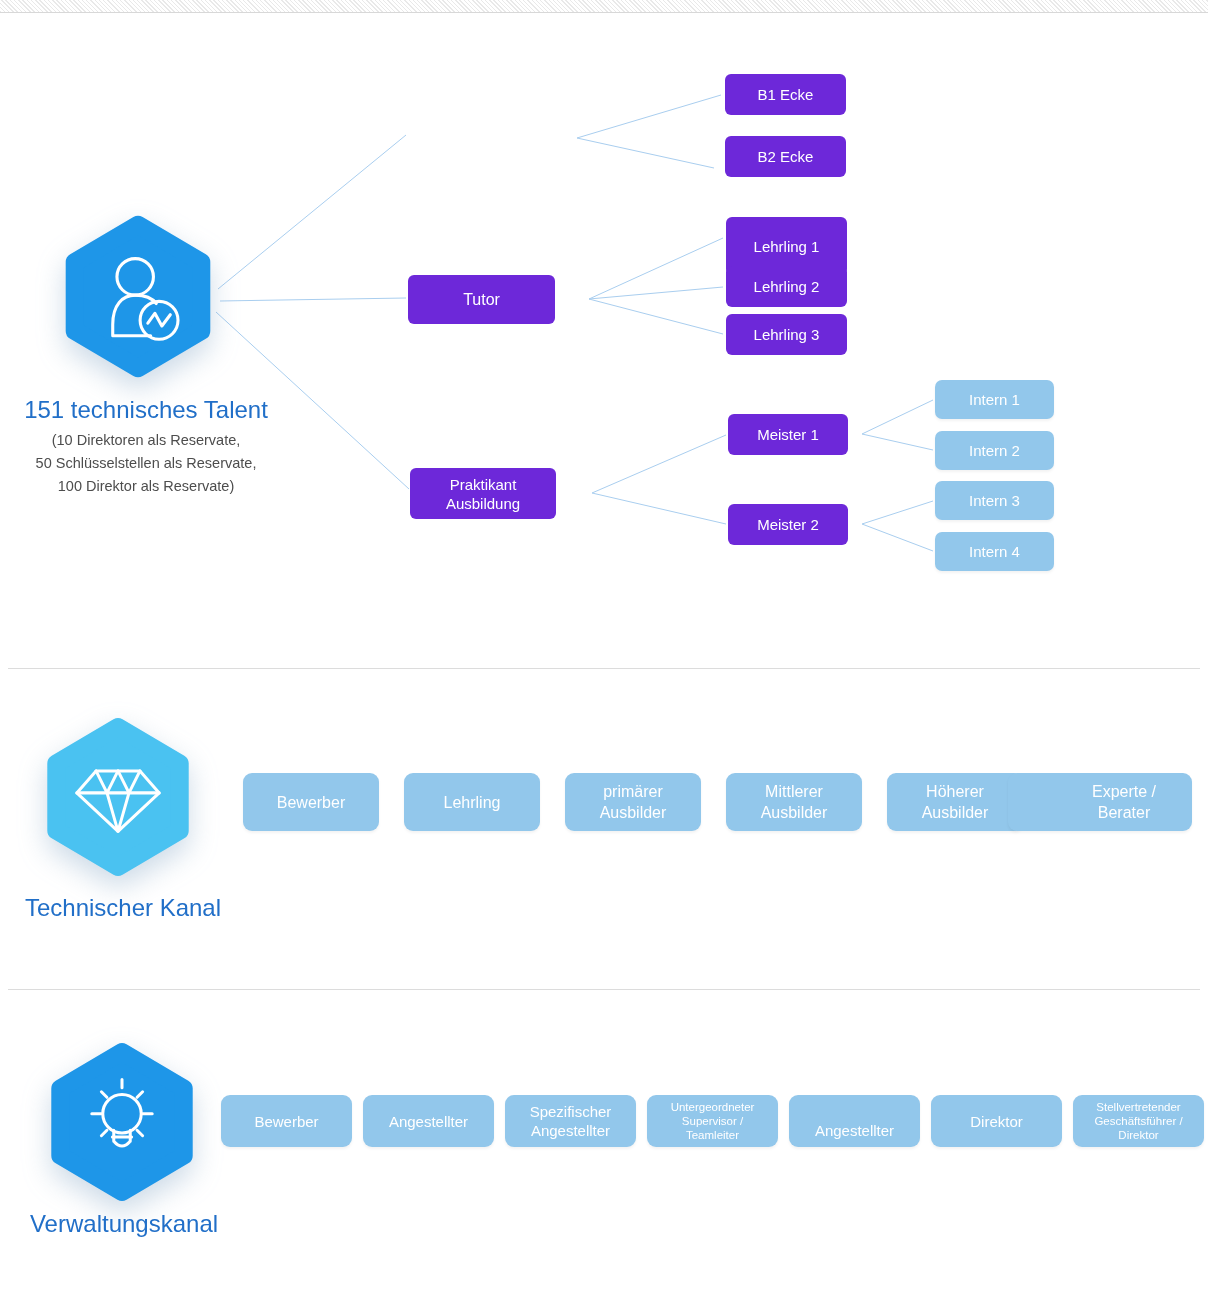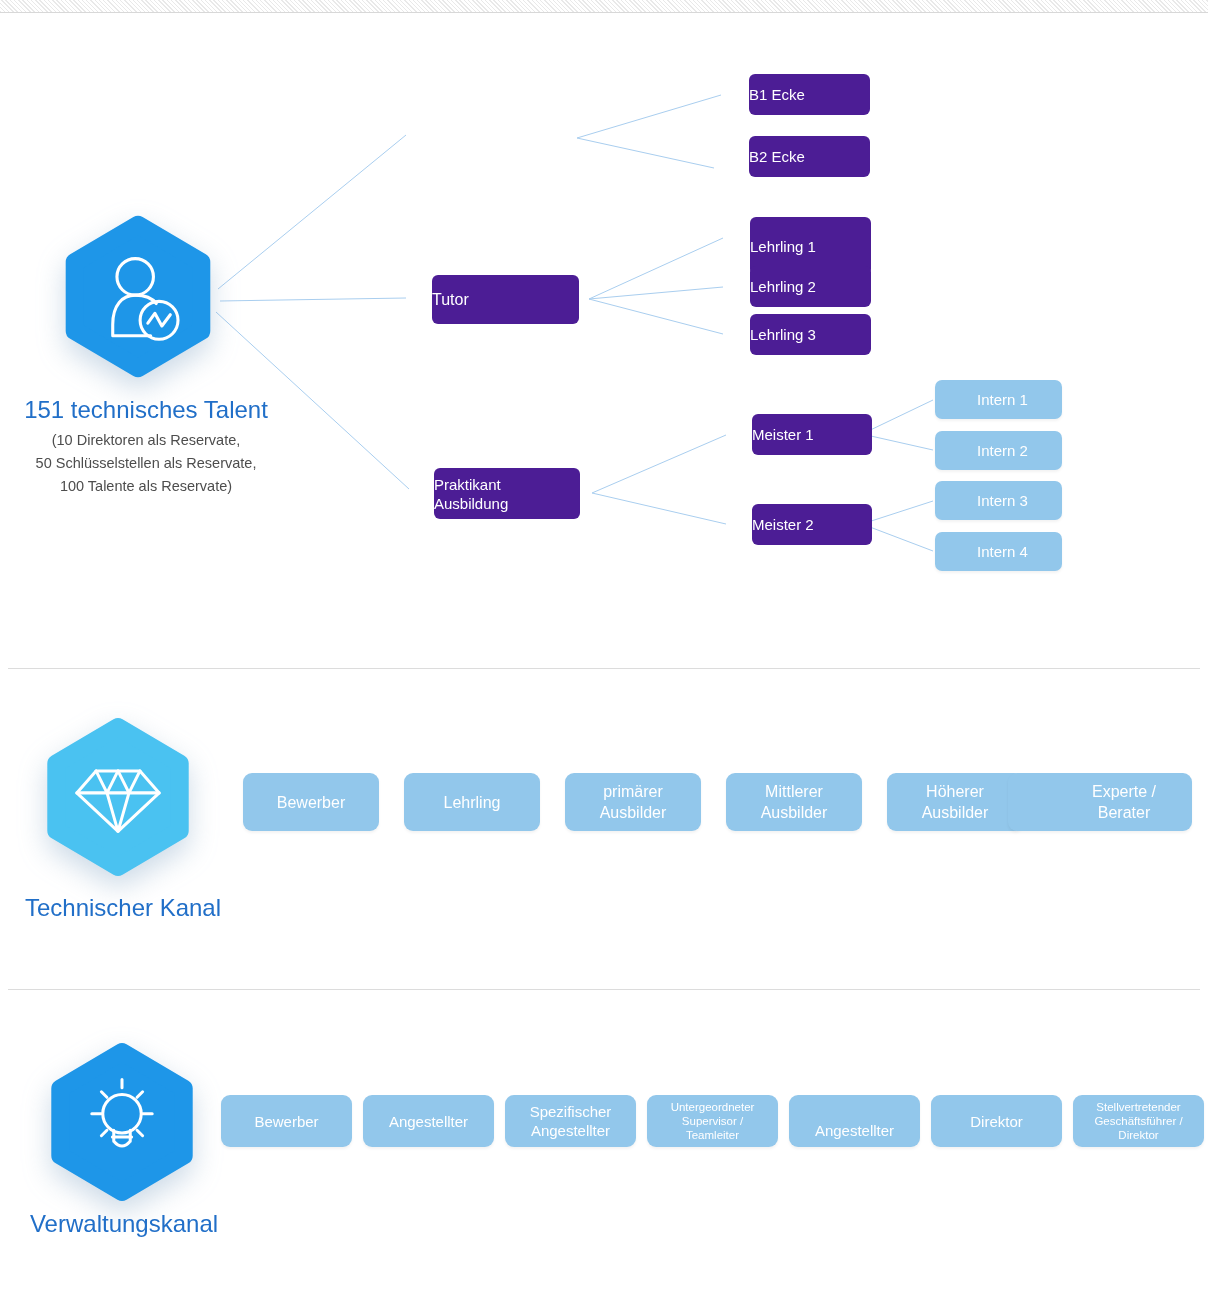--- a/index.html
+++ b/index.html
@@ -9,31 +9,30 @@
   }
   .hatch{
     position:absolute;top:0;left:0;width:1208px;height:12px;
     background:repeating-linear-gradient(45deg,#e9e9e9 0,#e9e9e9 1px,#fff 1px,#fff 3px);
     border-bottom:1px solid #d8d8d8;
   }
   .divider{position:absolute;left:8px;width:1192px;height:1px;background:#dcdcdc;}
   .heading{position:absolute;color:#216FC8;font-size:24px;text-align:center;white-space:nowrap;}
   .subtitle{position:absolute;color:#4D4D4D;font-size:14.5px;line-height:23px;text-align:center;}
   .dnode{
-    position:absolute;background:#4c1d95;border-radius:6px;color:#fff;
-    display:flex;flex-direction:column;align-items:flex-start;justify-content:center;text-align:center;margin-left:24px;
+    position:absolute;background:#6d28d9;border-radius:6px;color:#fff;
+    display:flex;flex-direction:column;align-items:center;justify-content:center;text-align:center;
   }
   .dnode span{display:block;line-height:19px;}
   .f16{font-size:16px;}
   .f15{font-size:15px;}
   .lnode{
     position:absolute;background:#92C7EB;border-radius:7px;color:#fff;font-size:15px;
     display:flex;align-items:center;justify-content:center;text-align:center;
     box-shadow:0 2px 3px rgba(0,0,0,0.05);
-    padding-left:8px;
   }
   .stage{
     position:absolute;background:#92C7EB;border-radius:9px;color:#fff;
     display:flex;flex-direction:column;align-items:center;justify-content:center;text-align:center;
     box-shadow:0 2px 3px rgba(0,0,0,0.05);
   }
   .stage-t{top:773px;width:136px;height:58px;}
   .stage-t span{display:block;font-size:16px;line-height:21px;}
   .stage-a{top:1095px;width:131px;height:52px;}
   .stage-a span{display:block;font-size:15px;line-height:19px;}
@@ -76,21 +75,21 @@
       <path class="icon-stroke" d="M65,64 C62,60 57,58 50,58 C41,58 34,65 34,79 L34,87 L61,87"></path>
       <circle class="icon-stroke" cx="67" cy="76" r="13.5"></circle>
       <polyline class="icon-stroke" points="59,78 64,71 69,80 75,72"></polyline>
     </svg>
   </div>
 
   <div class="heading" style="left:0;top:396px;width:292px;">151 technisches Talent</div>
   <div class="subtitle" style="left:0;top:429px;width:292px;">
     <div>(10 Direktoren als Reservate,</div>
     <div>50 Schlüsselstellen als Reservate,</div>
-    <div>100 Talente als Reservate)</div>
+    <div>100 Direktor als Reservate)</div>
   </div>
 
   <div class="dnode f16" style="left:408px;top:275px;width:147px;height:49px;">
     <span>Tutor</span>
   </div>
   <div class="dnode f15" style="left:410px;top:468px;width:146px;height:51px;">
     <span>Praktikant</span>
     <span>Ausbildung</span>
   </div>
 

